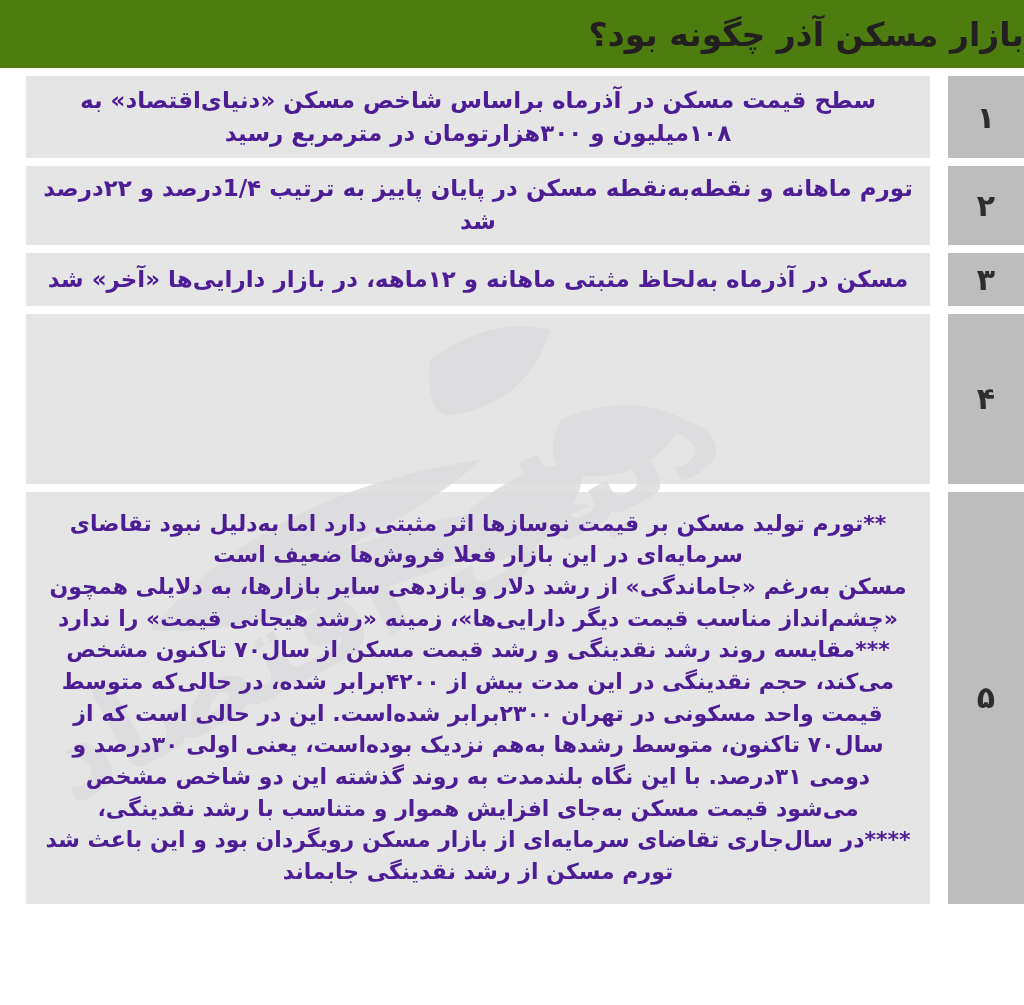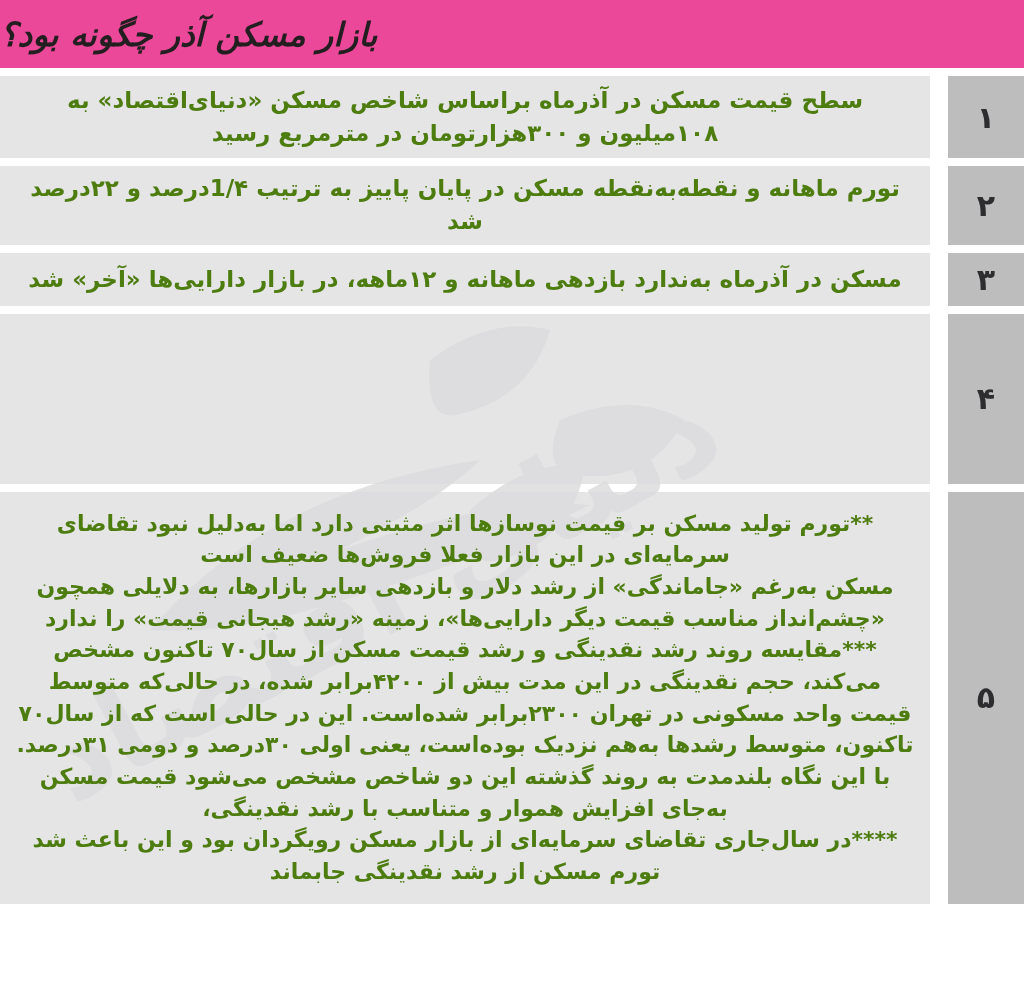--- a/index.html
+++ b/index.html
@@ -10,22 +10,22 @@
   }
   .page {
     position: relative;
     width: 1024px; height: 1005px;
     background: #ffffff;
     display: flex; flex-direction: column;
     overflow: hidden;
   }
   .header {
     height: 68px; flex: 0 0 68px;
-    background: #ec4899;
-    display: flex; align-items: center; justify-content: flex-end; font-style: italic;
+    background: #4d7c0f;
+    display: flex; align-items: center; justify-content: flex-start;
   }
   .header-title {
     font-size: 33px; font-weight: 700; color: #231f20;
     letter-spacing: -0.5px;
   }
   .rows {
     flex: 1 1 auto;
     display: flex; flex-direction: column;
     gap: 8px; padding-top: 8px;
   }
@@ -35,26 +35,26 @@
     margin-left: 18px;
     background: #bdbdbe;
     display: flex; align-items: center; justify-content: center;
     font-size: 30px; font-weight: 700; color: #2d2d2f;
   }
   .row-text {
     flex: 1 1 auto;
     background: #e5e5e6;
     direction: rtl;
     text-align: center;
-    color: #4d7c0f;
+    color: #4c1d95;
     font-weight: 700;
     font-size: 23px;
     line-height: 1.45;
     padding: 6px 16px;
-    display: flex; flex-direction: column; justify-content: center;
+    display: flex; flex-direction: column; justify-content: center; margin-left: 26px;
   }
   .row-1 { flex: 0 0 82px; }
   .row-2 { flex: 0 0 52px; }
   .row-3 { flex: 0 0 53px; }
   .row-4 { flex: 0 0 170px; }
   .row-5 { flex: 0 0 412px; }
   .row-5 .row-text { font-size: 22px; line-height: 1.44; }
   .watermark {
     position: absolute;
     left: 0; top: 300px; width: 1024px; height: 620px;
@@ -85,21 +85,21 @@
     <div class="row row-2">
       <div class="row-num">۲</div>
       <div class="row-text">
         <p>تورم ماهانه و نقطه‌به‌نقطه مسکن در پایان پاییز به ترتیب 1/۴درصد و ۲۲درصد شد</p>
       </div>
     </div>
 
     <div class="row row-3">
       <div class="row-num">۳</div>
       <div class="row-text">
-        <p>مسکن در آذرماه به‌ندارد بازدهی ماهانه و ۱۲ماهه، در بازار دارایی‌ها «آخر» شد</p>
+        <p>مسکن در آذرماه به‌لحاظ مثبتی ماهانه و ۱۲ماهه، در بازار دارایی‌ها «آخر» شد</p>
       </div>
     </div>
 
     <div class="row row-4">
       <div class="row-num">۴</div>
       <div class="row-text">
       </div>
     </div>
 
     <div class="row row-5">

